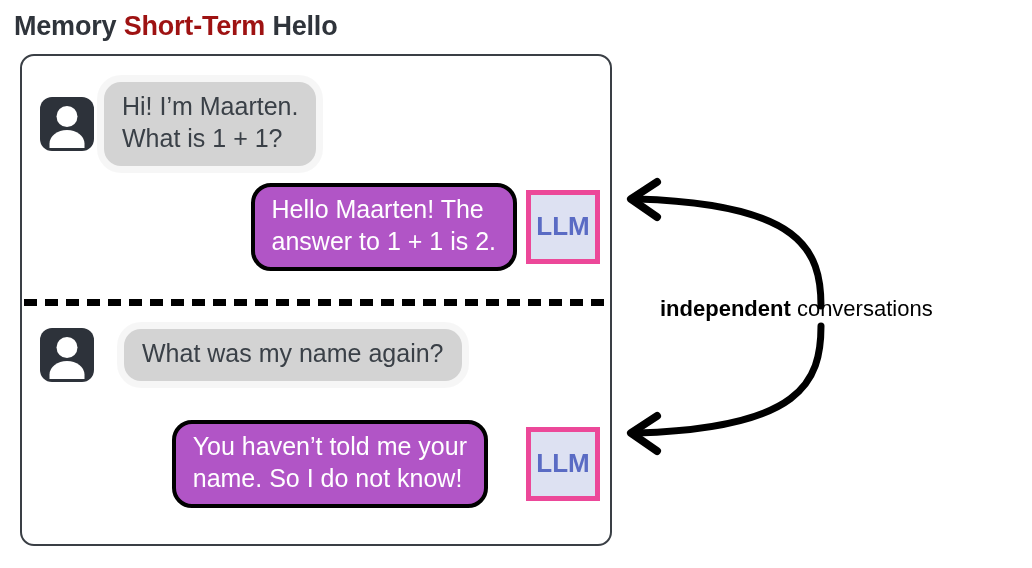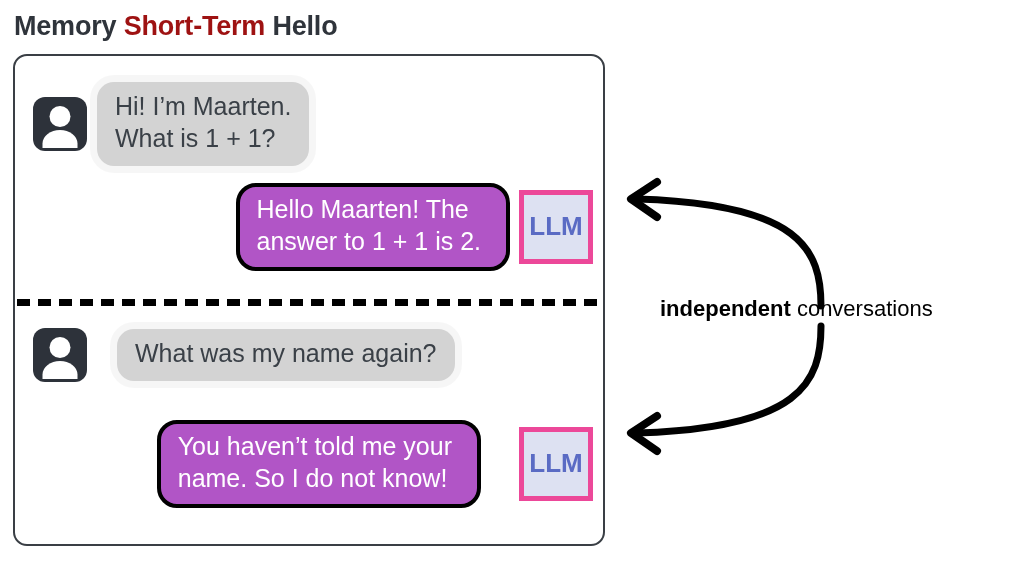--- a/index.html
+++ b/index.html
@@ -24,21 +24,21 @@
     font-weight: bold;
     letter-spacing: -0.2px;
     color: #2f343b;
     white-space: nowrap;
   }
   .title .accent { color: #9e1212; text-align: right; }
 
   
   .convo-box {
     position: absolute;
-    left: 13px;
+    left: 20px;
     top: 54px;
     width: 592px;
     height: 492px;
     border: 2px solid #3a3f45;
     border-radius: 14px;
     box-sizing: border-box;
     background: #ffffff;
   }
 
   .convo-half {
@@ -116,21 +116,21 @@
     background: #d3d3d3;
     color: #3a4047;
     padding: 9px 18px 11px 18px;
     box-shadow: 0 0 0 7px rgba(0,0,0,0.035);
   }
   .bubble.purple {
     background: #b155c6;
     color: #ffffff;
     border: 4px solid #000000;
     border-radius: 20px;
-    padding: 7px 25px 9px 17px;
+    padding: 7px 17px 9px 17px;
   }
 
   
   .llm-badge {
     width: 74px;
     height: 74px;
     background: #dde1f2;
     border: 5px solid #ec4899;
     margin-left: 9px;
     display: flex;

